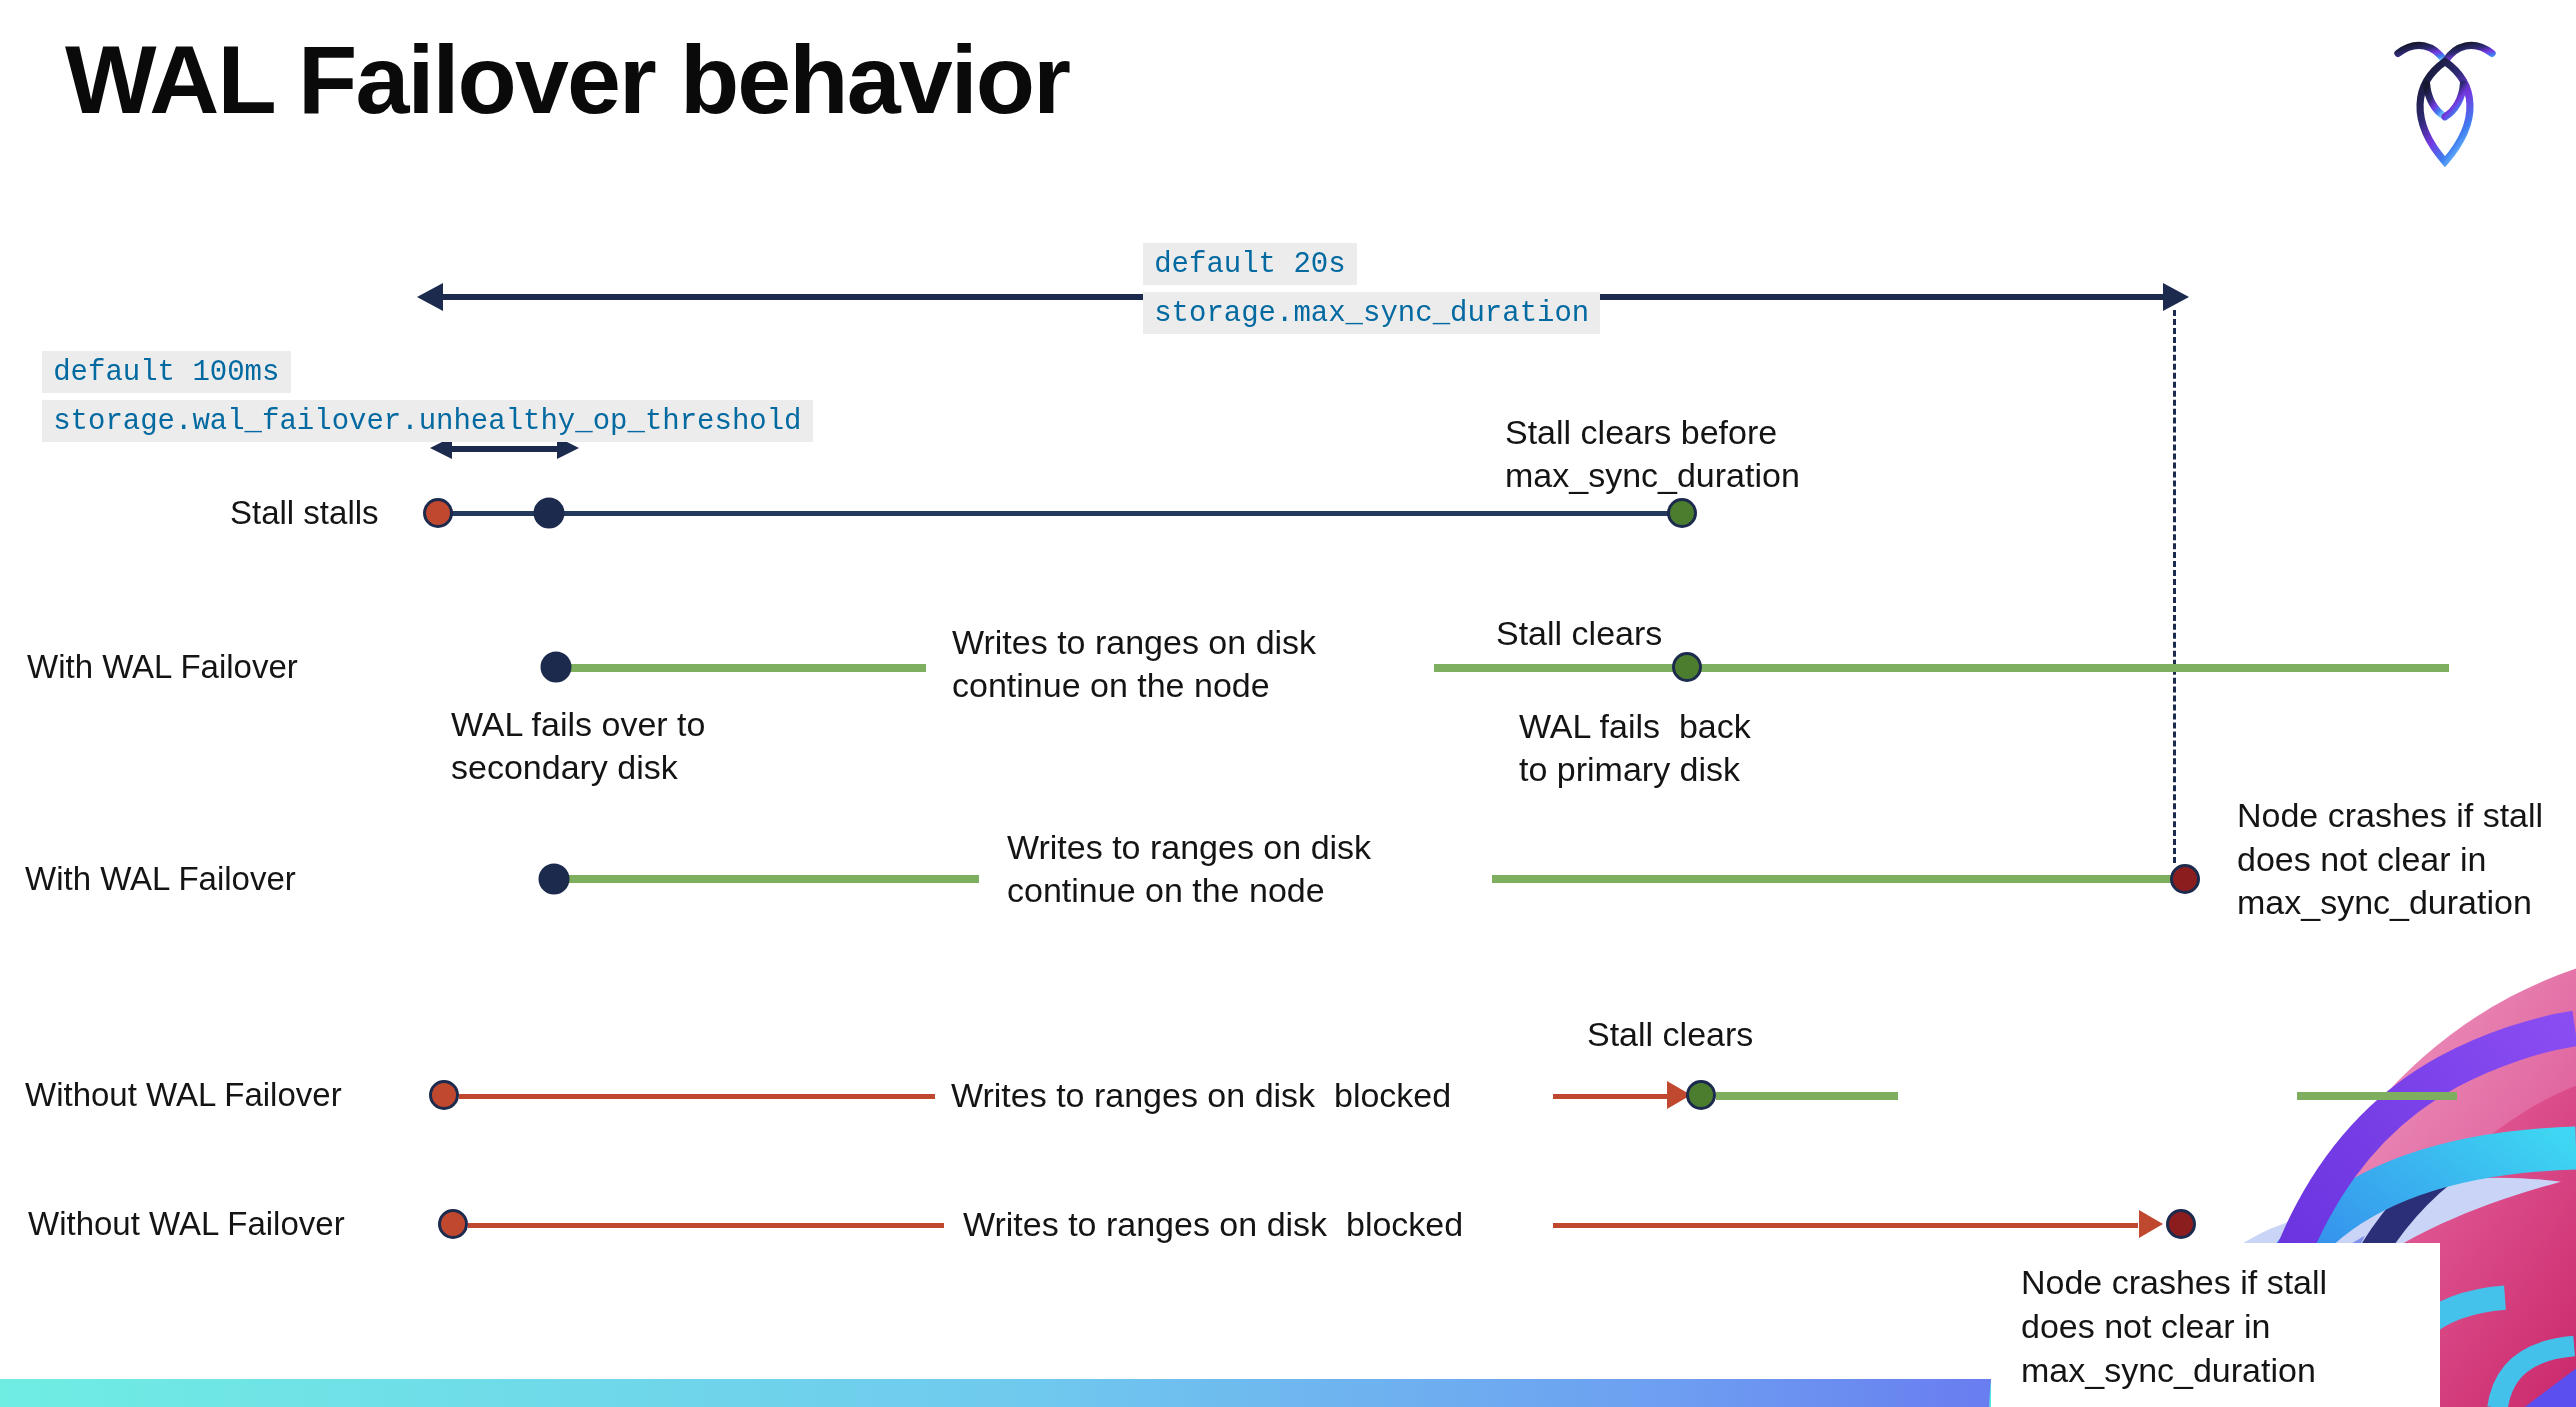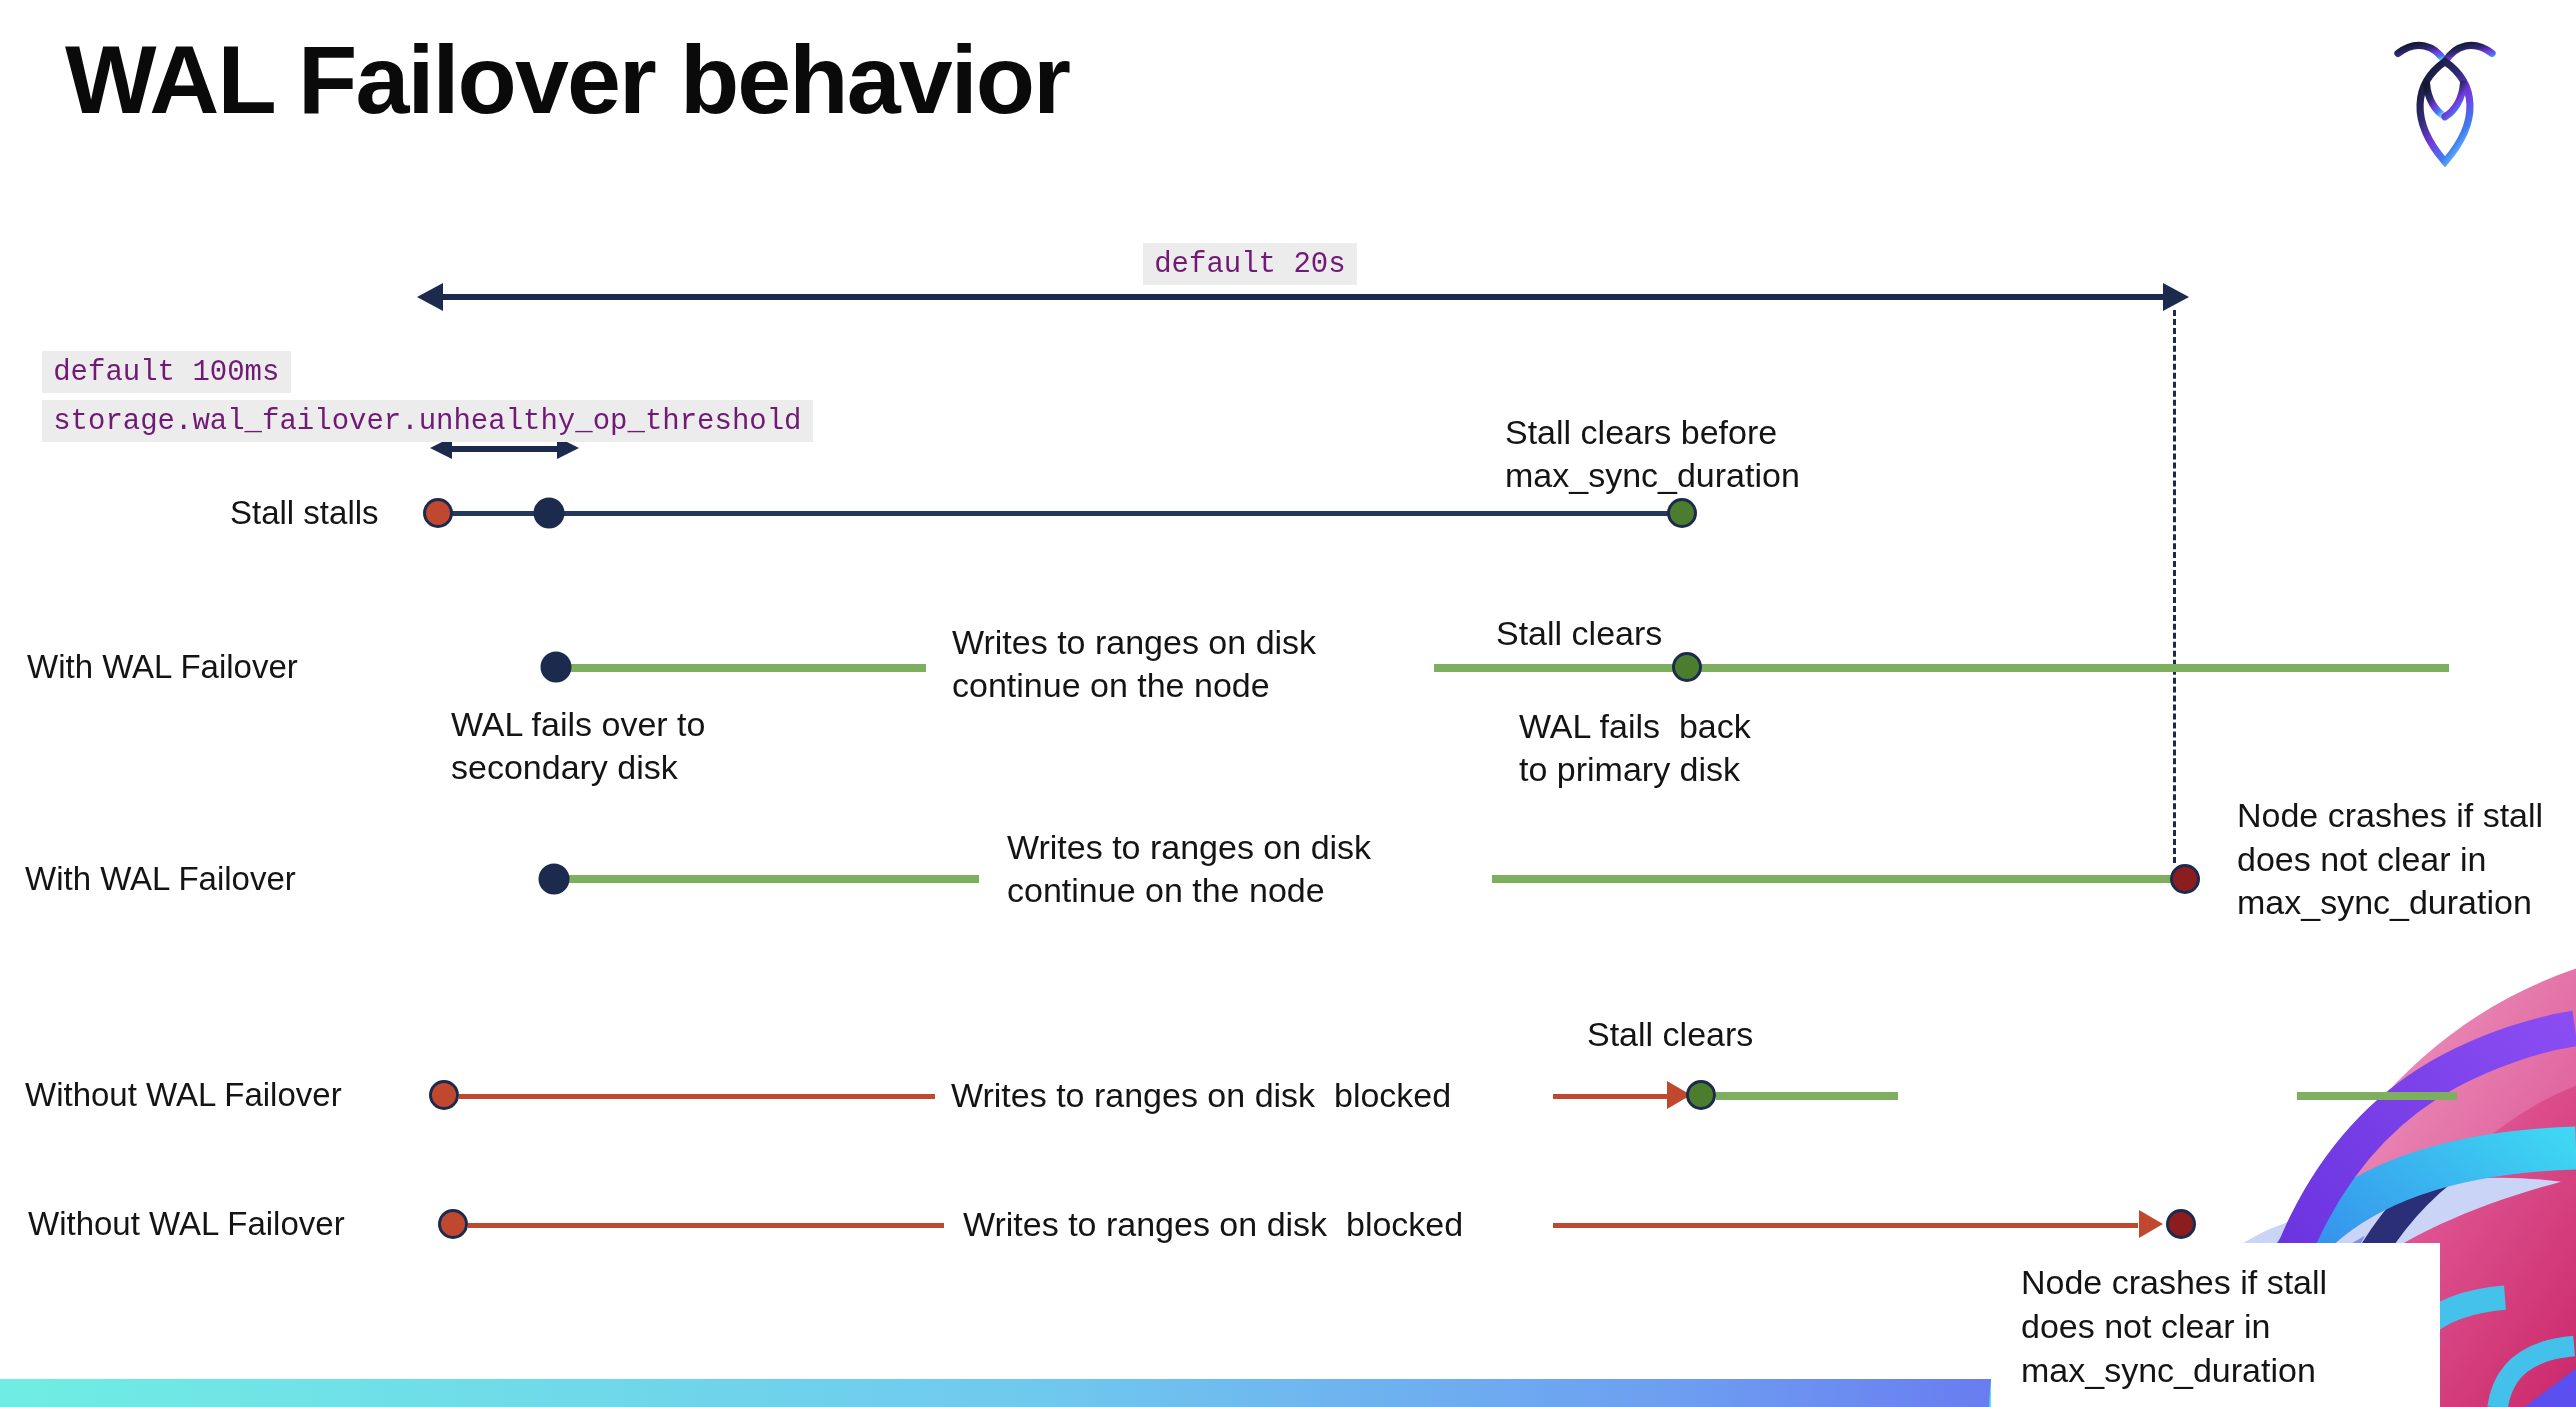--- a/index.html
+++ b/index.html
@@ -1,21 +1,21 @@
 <!DOCTYPE html>
 <html style="font-size:15px"><head>
 <meta charset="utf-8">
 <style>
   html,body{margin:0;padding:0;background:#ffffff;}
   .canvas{position:relative;width:2576px;height:1408px;background:#ffffff;overflow:hidden;
           font-family:"Liberation Sans","DejaVu Sans",sans-serif;color:#111;}
   .title{position:absolute;left:65px;top:24px;font-size:97px;font-weight:bold;
          letter-spacing:-1.9px;color:#0a0a0a;white-space:nowrap;}
   .code-callout{position:absolute;display:flex;flex-direction:column;align-items:flex-start;gap:6.5px;z-index:7;}
-  .code{font-family:"Liberation Mono","DejaVu Sans Mono",monospace;font-size:29px;color:#701a75;
+  .code{font-family:"Liberation Mono","DejaVu Sans Mono",monospace;font-size:29px;color:#0369a1;
         background:#ECECEC;padding:4.7px 11.2px;white-space:pre;}
   .hline{position:absolute;z-index:5;}
   .navy-line{height:4.7px;background:#22385C;}
   .green-line{height:8.4px;background:#7EAF5F;}
   .red-line{height:4.7px;background:#C0482E;}
   .arrow-bar{position:absolute;height:5.6px;background:#1C2B4D;z-index:5;}
   .tri{position:absolute;width:0;height:0;z-index:5;}
   .tri-left-navy{border-top:14px solid transparent;border-bottom:14px solid transparent;border-right:26px solid #1C2B4D;}
   .tri-right-navy{border-top:14px solid transparent;border-bottom:14px solid transparent;border-left:26px solid #1C2B4D;}
   .tri-left-sm{border-top:11.2px solid transparent;border-bottom:11.2px solid transparent;border-right:22.4px solid #1C2B4D;}
@@ -65,20 +65,21 @@
       <path d="M50,78 C60,72 67,60 68,46"></path>
       <path d="M50,78 L50,119"></path>
     </g>
   </svg>
 
   <div class="arrow-bar" style="left:439px;top:294px;width:1727px;"></div>
   <div class="tri tri-left-navy" style="left:417px;top:283px;"></div>
   <div class="tri tri-right-navy" style="left:2163px;top:283px;"></div>
   <div class="code-callout" style="left:1143px;top:243px;">
     <span class="code">default 20s</span>
+    <span class="code">storage.max_sync_duration</span>
   </div>
 
   <div class="code-callout" style="left:42px;top:351px;">
     <span class="code">default 100ms</span>
     <span class="code">storage.wal_failover.unhealthy_op_threshold</span>
   </div>
   <div class="arrow-bar" style="left:451px;top:446px;width:107px;"></div>
   <div class="tri tri-left-sm" style="left:430px;top:437px;"></div>
   <div class="tri tri-right-sm" style="left:557px;top:437px;"></div>
 

